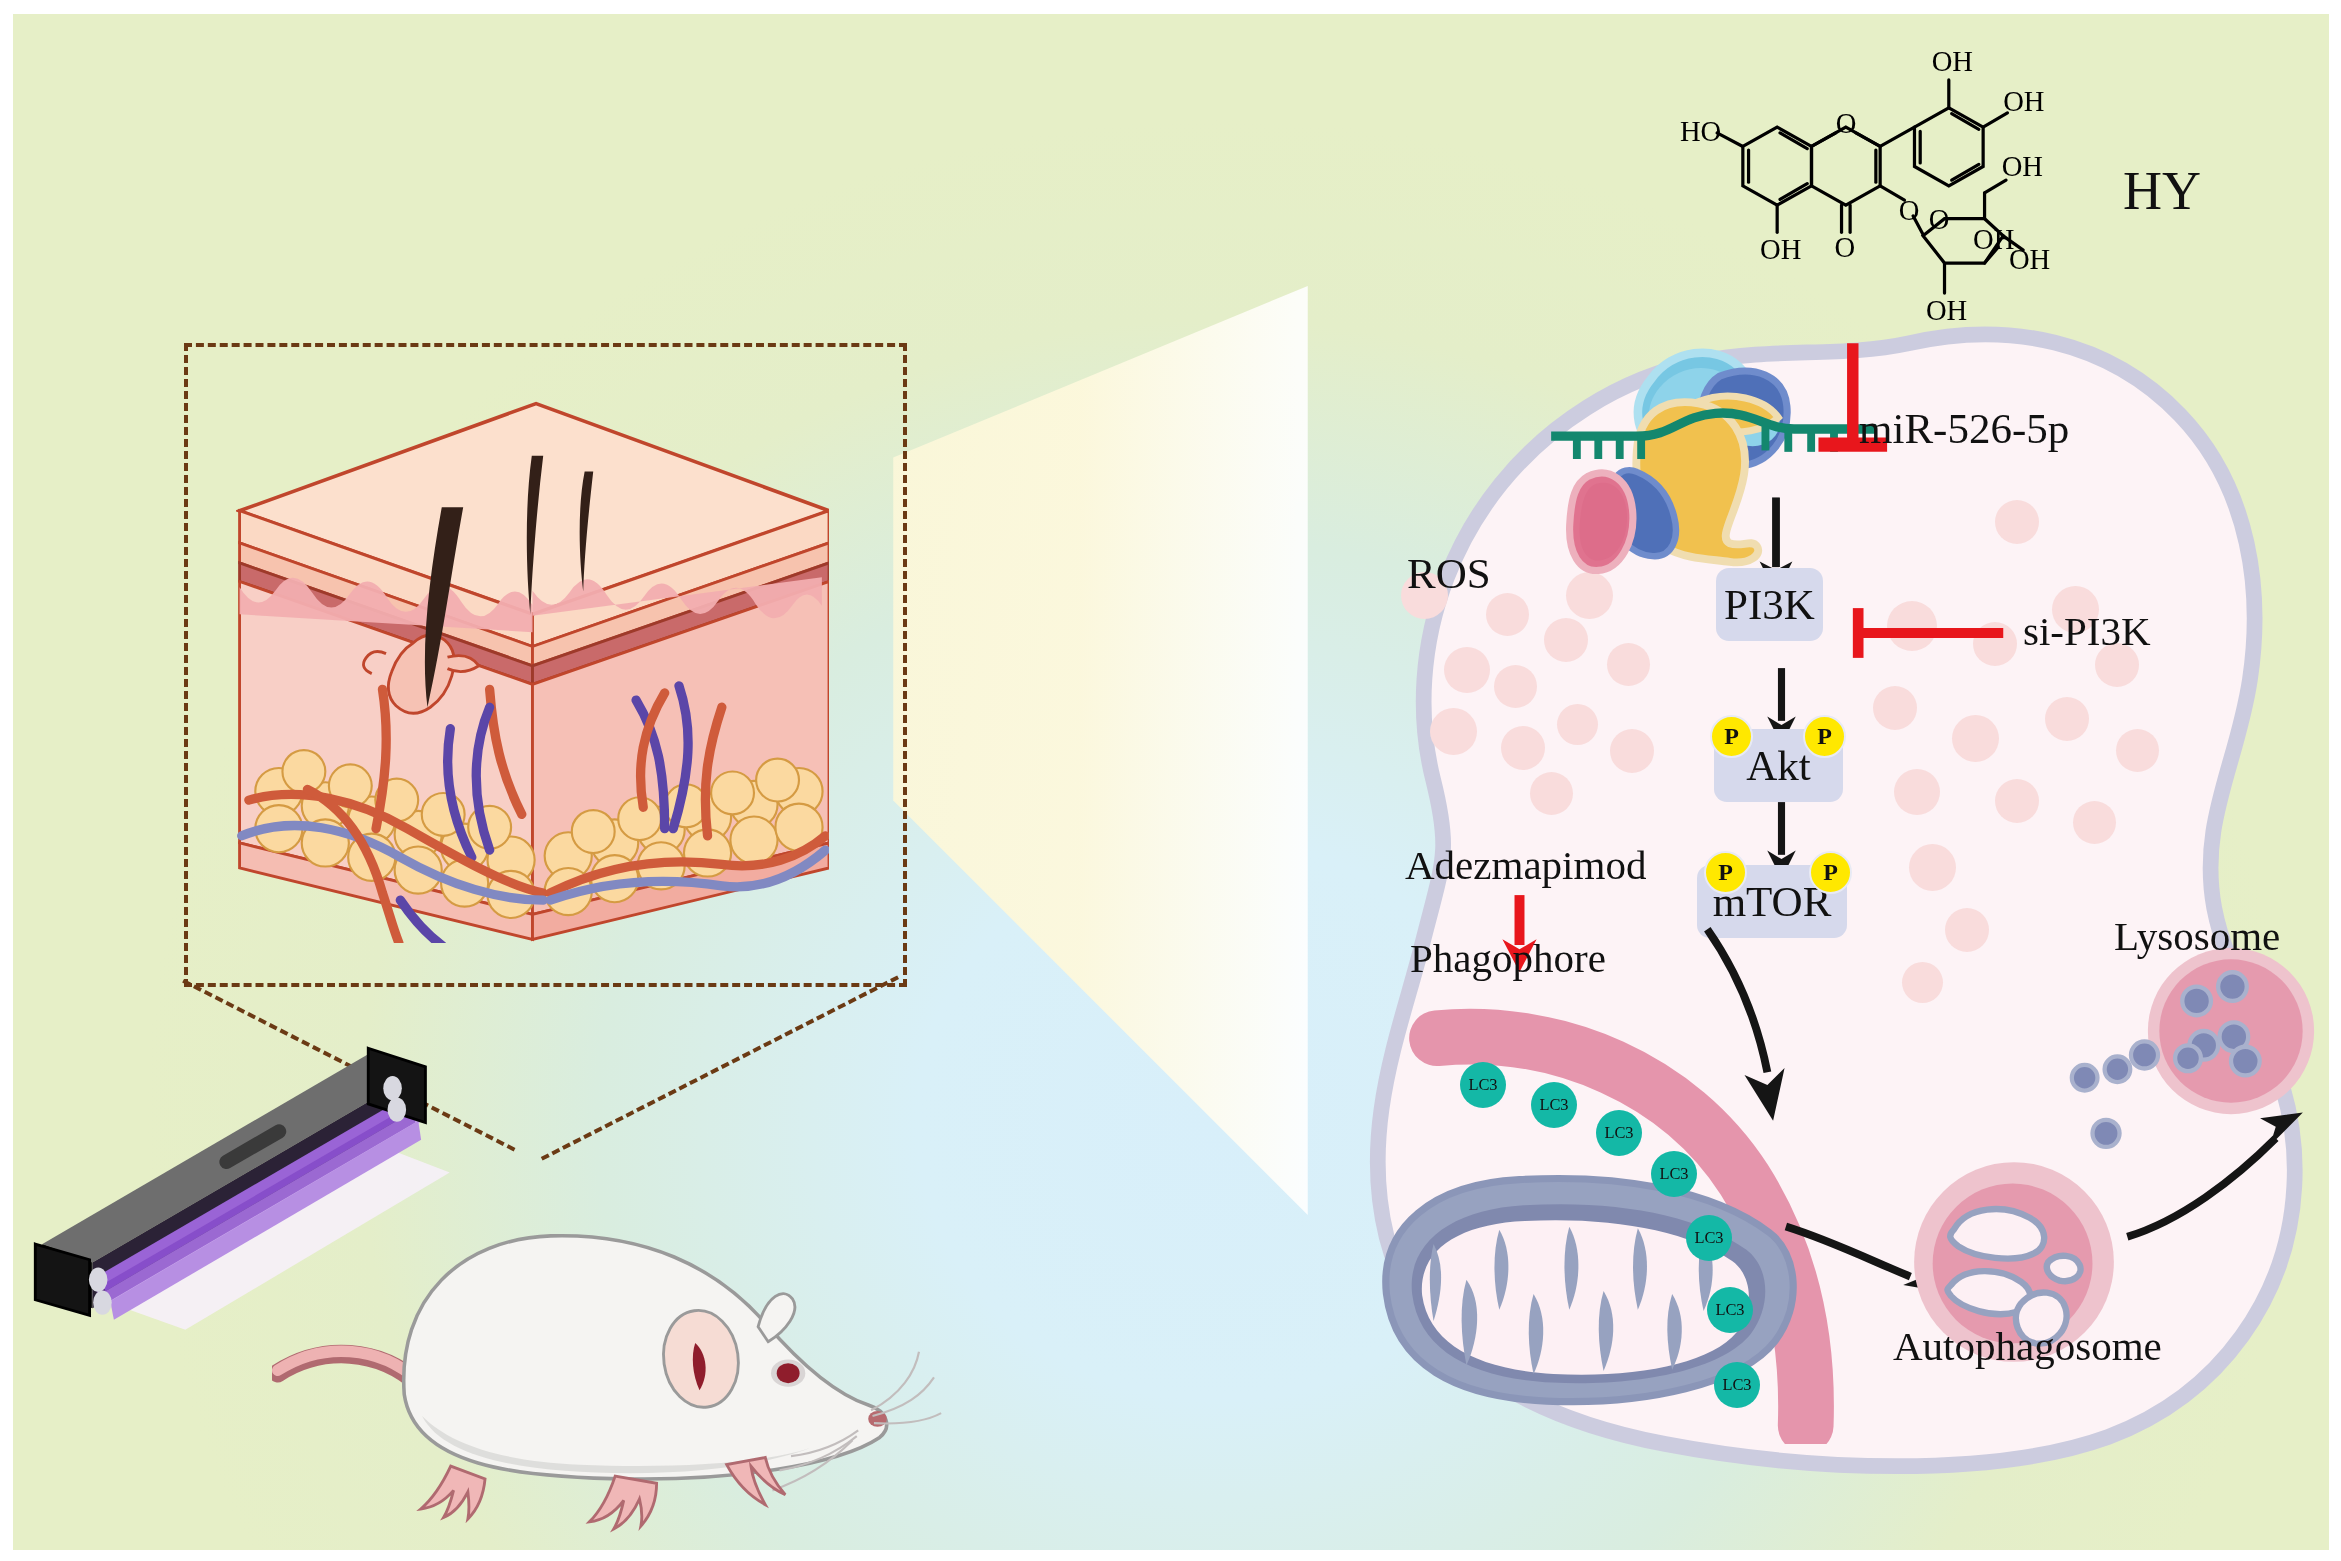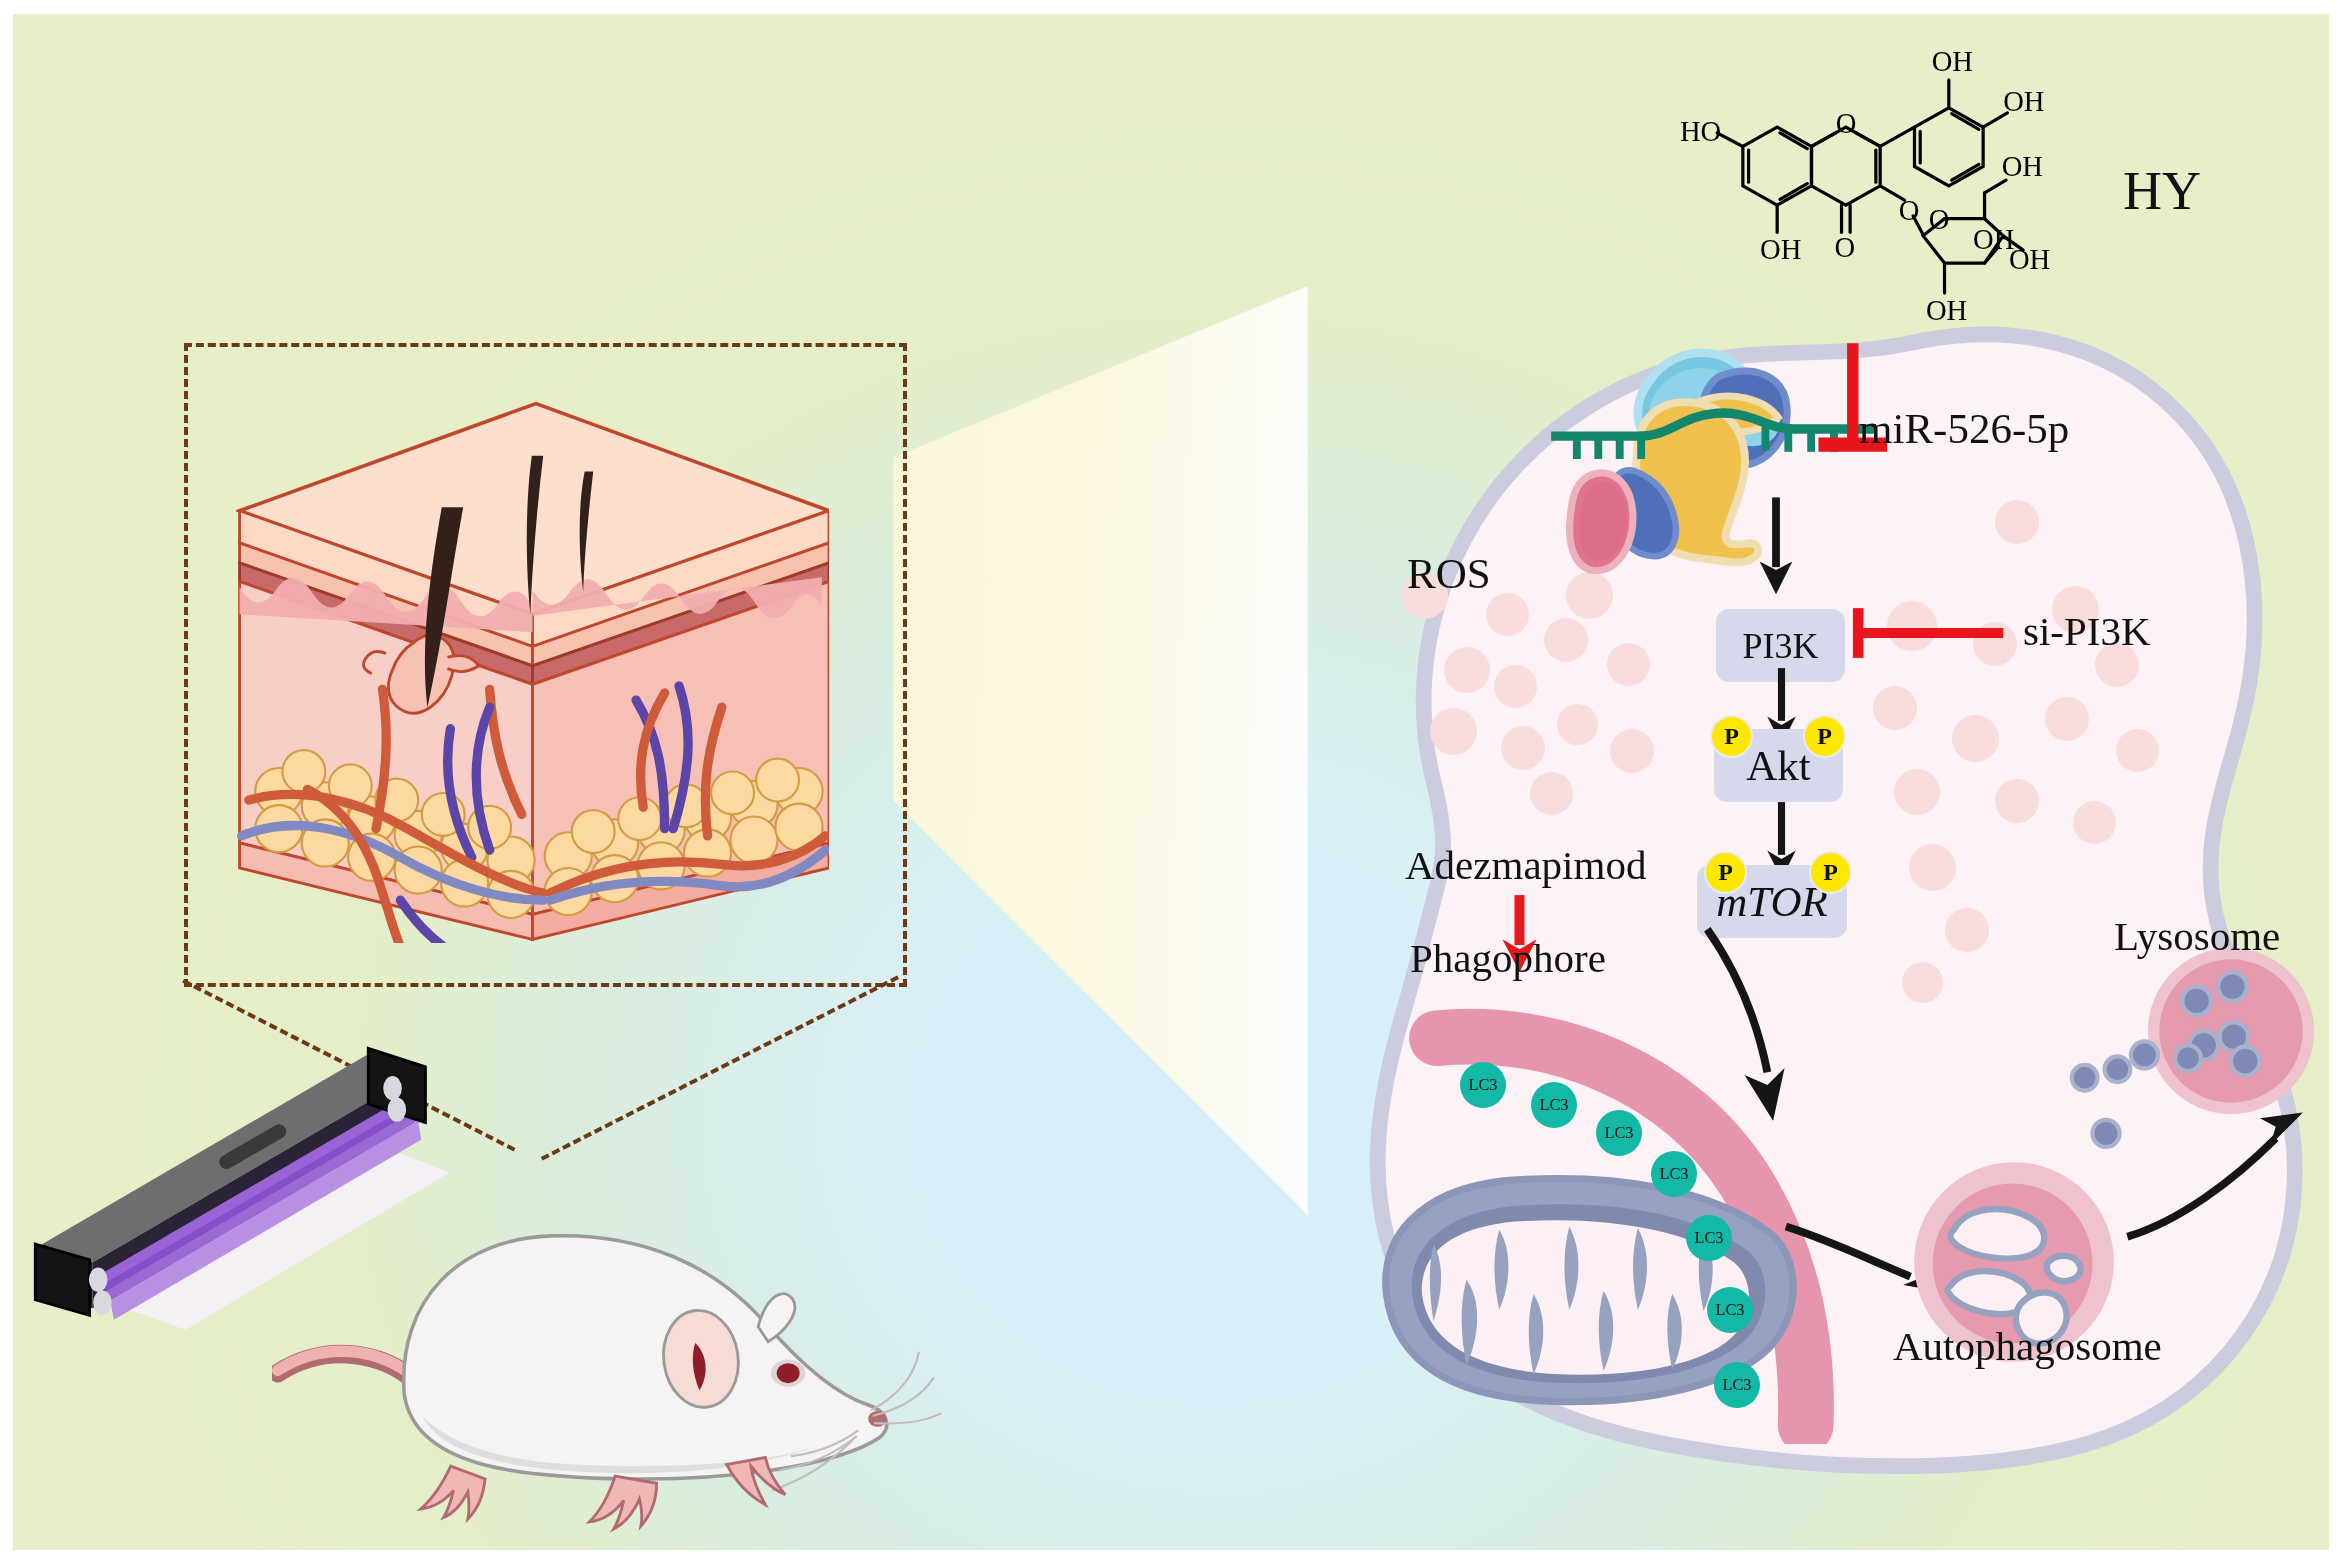--- a/index.html
+++ b/index.html
@@ -376,21 +376,21 @@
     <line x1="64" y1="10" x2="64" y2="150" stroke="#e8161c" stroke-width="16"></line>
     <line x1="16" y1="152" x2="112" y2="152" stroke="#e8161c" stroke-width="20"></line>
   </svg>
   <div class="lbl" style="left:1859px;top:407px;font-size:43px;">miR-526-5p</div>
 
   <svg style="position:absolute;left:1744px;top:493px;width:64px;height:107px;" viewBox="0 0 90 150">
     <line x1="45" y1="6" x2="45" y2="104" stroke="#151515" stroke-width="11"></line>
     <polygon points="45,142 22,96 45,108 68,96" fill="#151515"></polygon>
   </svg>
 
-  <div class="pbox" style="left:1716px;top:609px;width:129px;height:73px;font-size:36px;">
+  <div class="pbox" style="left:1716px;top:568px;width:107px;height:73px;font-size:43px;">
     <span>PI3K</span>
   </div>
 
   <svg class="inhib" style="left:1848px;top:601px;width:164px;height:64px;" viewBox="0 0 230 90">
     <line x1="14" y1="10" x2="14" y2="80" stroke="#e8161c" stroke-width="15"></line>
     <line x1="14" y1="45" x2="218" y2="45" stroke="#e8161c" stroke-width="14"></line>
   </svg>
   <div class="lbl" style="left:2023px;top:611px;font-size:41px;">si-PI3K</div>
 
   <svg style="position:absolute;left:1753px;top:665px;width:57px;height:86px;" viewBox="0 0 80 120">
@@ -412,21 +412,21 @@
     <line x1="40" y1="4" x2="40" y2="78" stroke="#151515" stroke-width="10"></line>
     <polygon points="40,112 20,72 40,84 60,72" fill="#151515"></polygon>
   </svg>
 
   <div class="pdot" style="left:1704px;top:851px;">
     <span>P</span>
   </div>
   <div class="pdot" style="left:1809px;top:851px;">
     <span>P</span>
   </div>
-  <div class="pbox" style="left:1697px;top:865px;width:150px;height:73px;font-size:43px;font-style:italic;">
+  <div class="pbox" style="left:1697px;top:865px;width:150px;height:73px;font-size:43px;">
     <span>mTOR</span>
   </div>
 
   <svg style="position:absolute;left:1630px;top:922px;width:229px;height:236px;" viewBox="0 0 320 330">
     <path d="M108,10 C150,70 178,140 192,210" fill="none" stroke="#151515" stroke-width="11"></path>
     <polygon points="200,278 160,214 192,228 216,204" fill="#151515"></polygon>
   </svg>
 
   <div class="lbl" style="left:1393px;top:845px;font-size:41px;margin-left:12px;">Adezmapimod</div>
   <svg style="position:absolute;left:1491px;top:892px;width:57px;height:86px;" viewBox="0 0 80 120">

